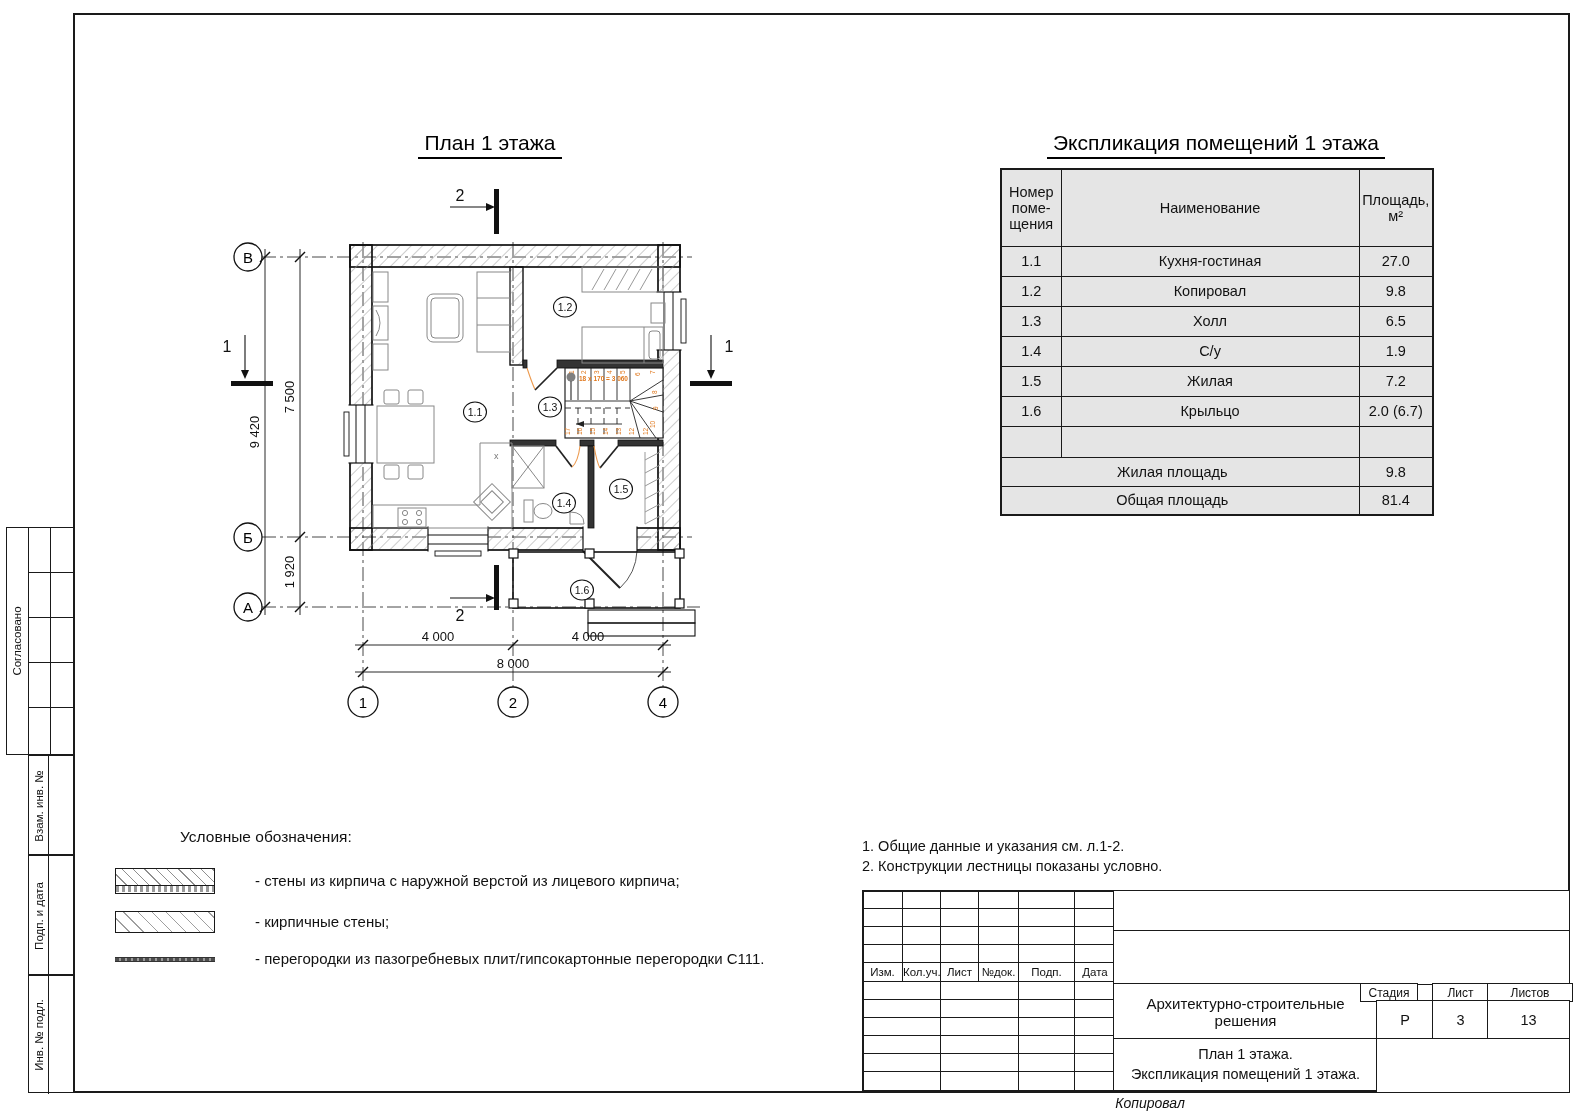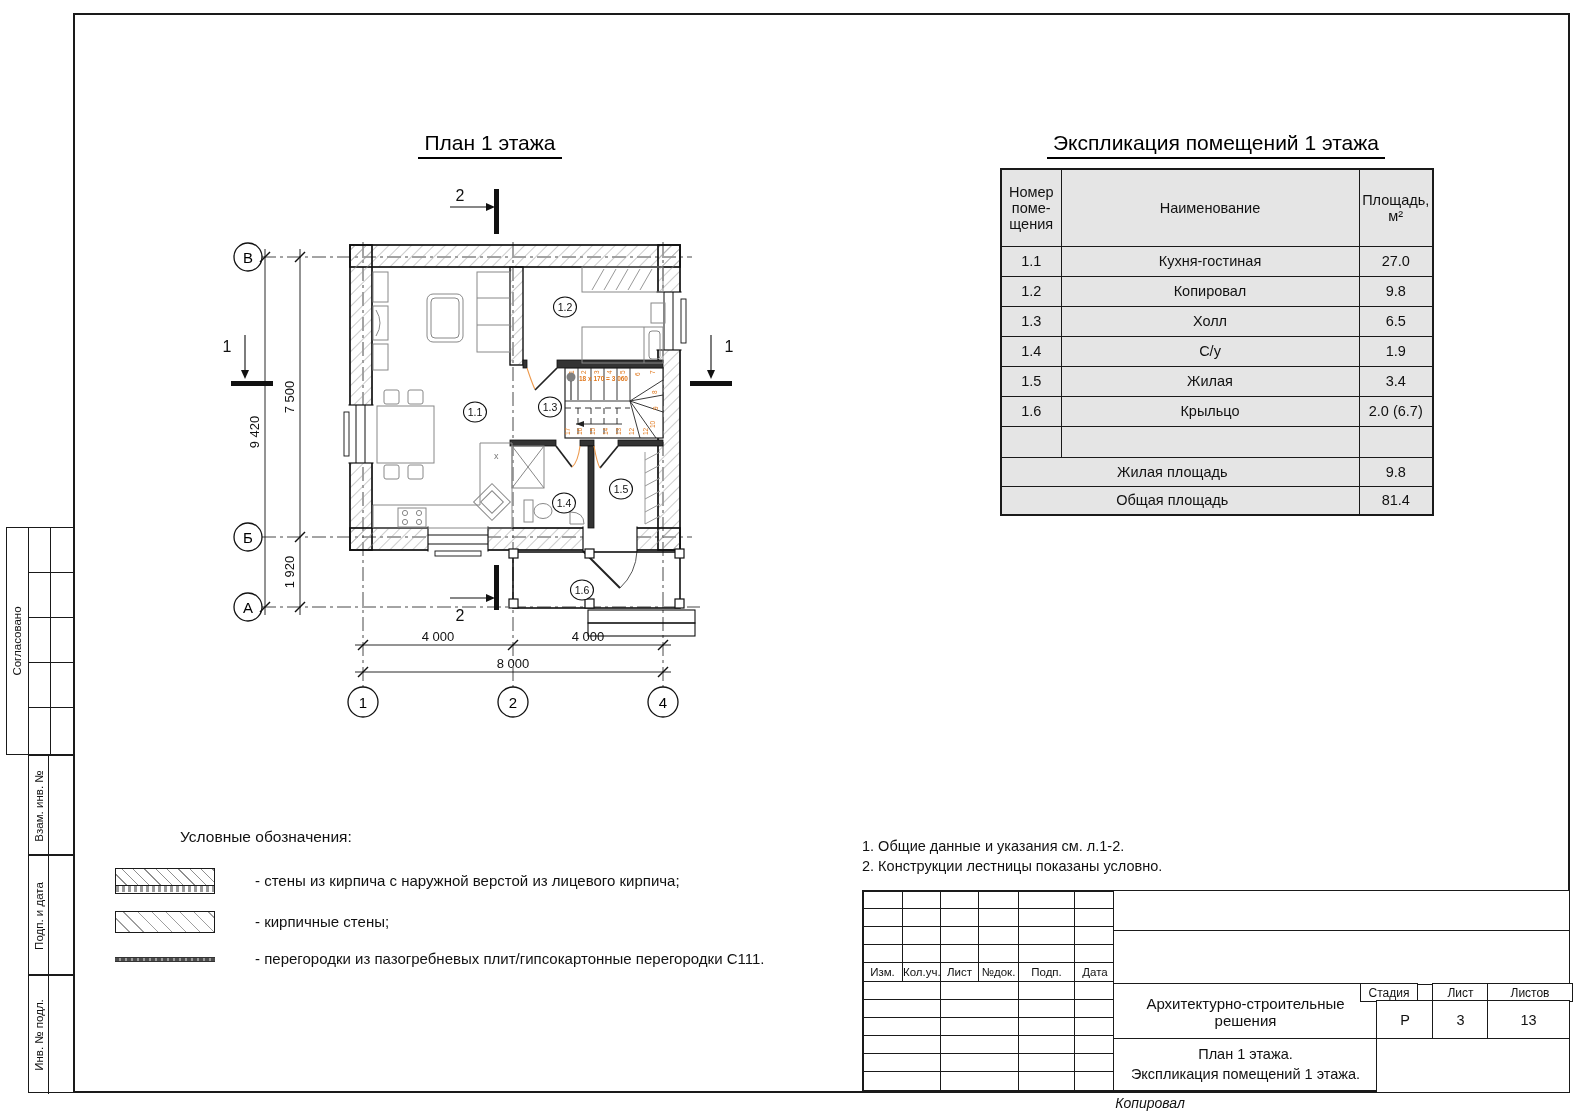--- a/index.html
+++ b/index.html
@@ -105,21 +105,21 @@
       <td>6.5</td>
     </tr>
     <tr style="height:30px">
       <td>1.4</td>
       <td>С/у</td>
       <td>1.9</td>
     </tr>
     <tr style="height:30px">
       <td>1.5</td>
       <td>Жилая</td>
-      <td>3.4</td>
+      <td>7.2</td>
     </tr>
     <tr style="height:30px">
       <td>1.6</td>
       <td>Крыльцо</td>
       <td>2.0 (6.7)</td>
     </tr>
     <tr style="height:31px">
       <td></td>
           <td></td>
           <td></td>

